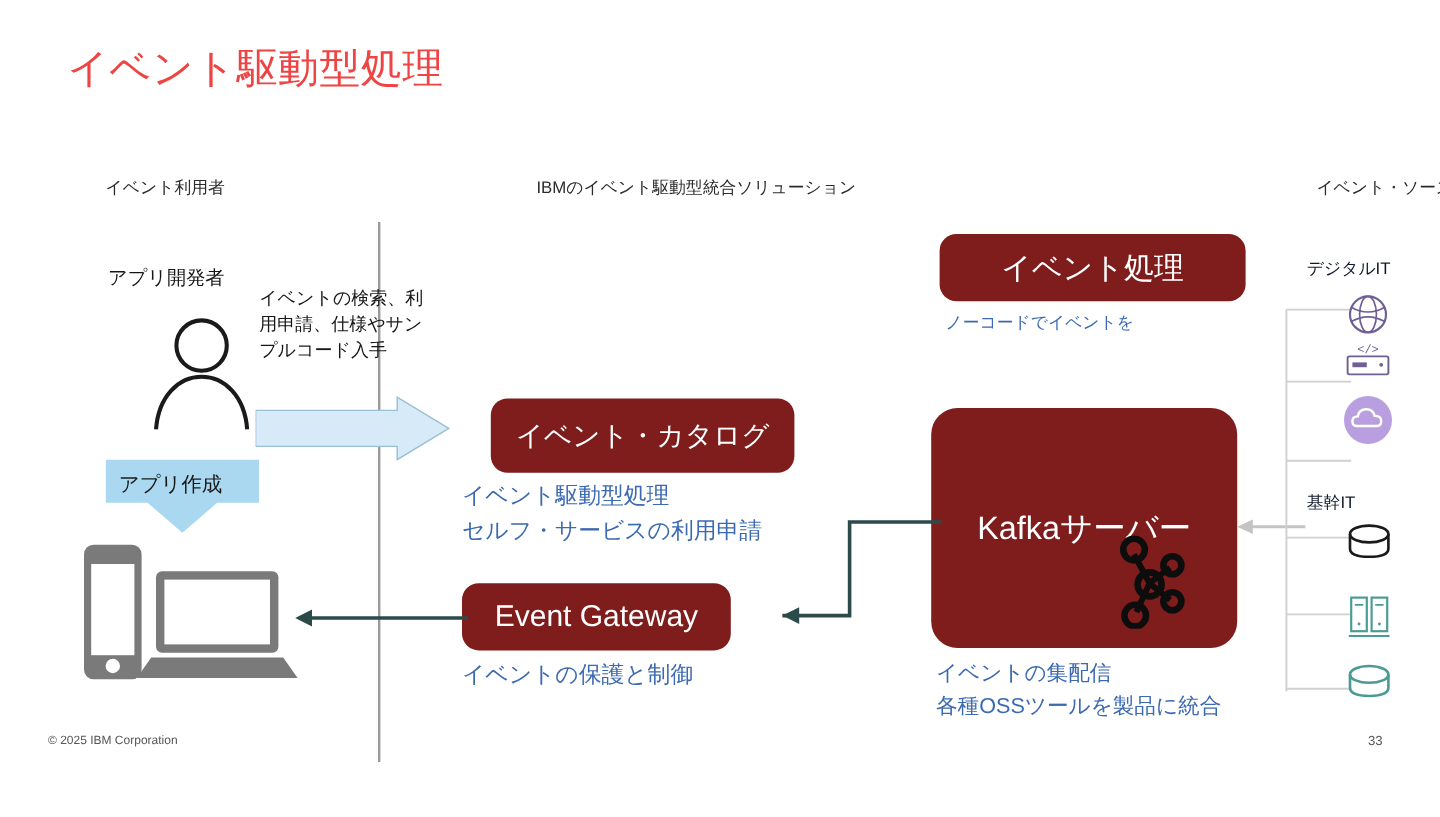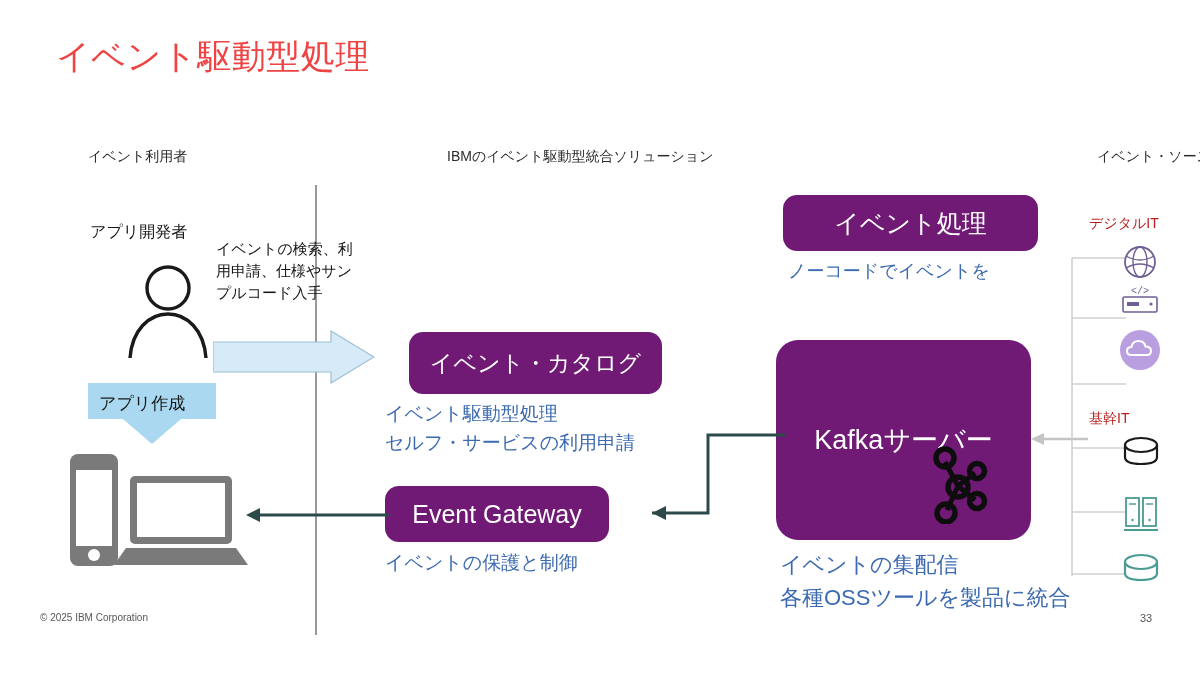--- a/index.html
+++ b/index.html
@@ -111,21 +111,21 @@
     position: absolute;
     left: 68px;
     top: 448px;
     width: 190px;
     height: 120px;
   }
 
   
   .pbox {
     position: absolute;
-    background: #701a75;
+    background: #7f1d1d;
     border-radius: 14px;
     display: flex;
     align-items: center;
     justify-content: center;
     color: #ffffff;
     font-weight: 400;
     box-sizing: border-box;
   }
   .pbox.catalog {
     left: 385px; top: 332px;
@@ -170,31 +170,31 @@
   
   .cap {
     position: absolute;
     color: #3c6ab0;
     font-size: 19px;
     line-height: 1.5;
     white-space: nowrap;
   }
   .cap.catalog   { left: 385px; top: 400px; }
   .cap.gateway   { left: 385px; top: 549px; }
-  .cap.processing{ left: 788px; top: 258px; font-size: 18px; }
-  .cap.kafka     { left: 780px; top: 548px; font-size: 22px; }
+  .cap.processing{ left: 788px; top: 258px; font-size: 14px; }
+  .cap.kafka     { left: 780px; top: 548px; font-size: 18px; }
 
   
   .conn { position: absolute; }
 
   
   .src-label {
     position: absolute;
     font-size: 14px;
-    color: #b91c1c;
+    color: #0f172a;
     white-space: nowrap;
   }
   .src-label.digital { left: 1089px; top: 215px; }
   .src-label.core    { left: 1089px; top: 410px; }
   .src-tree {
     position: absolute;
     left: 1068px;
     top: 236px;
     width: 125px;
     height: 360px;

